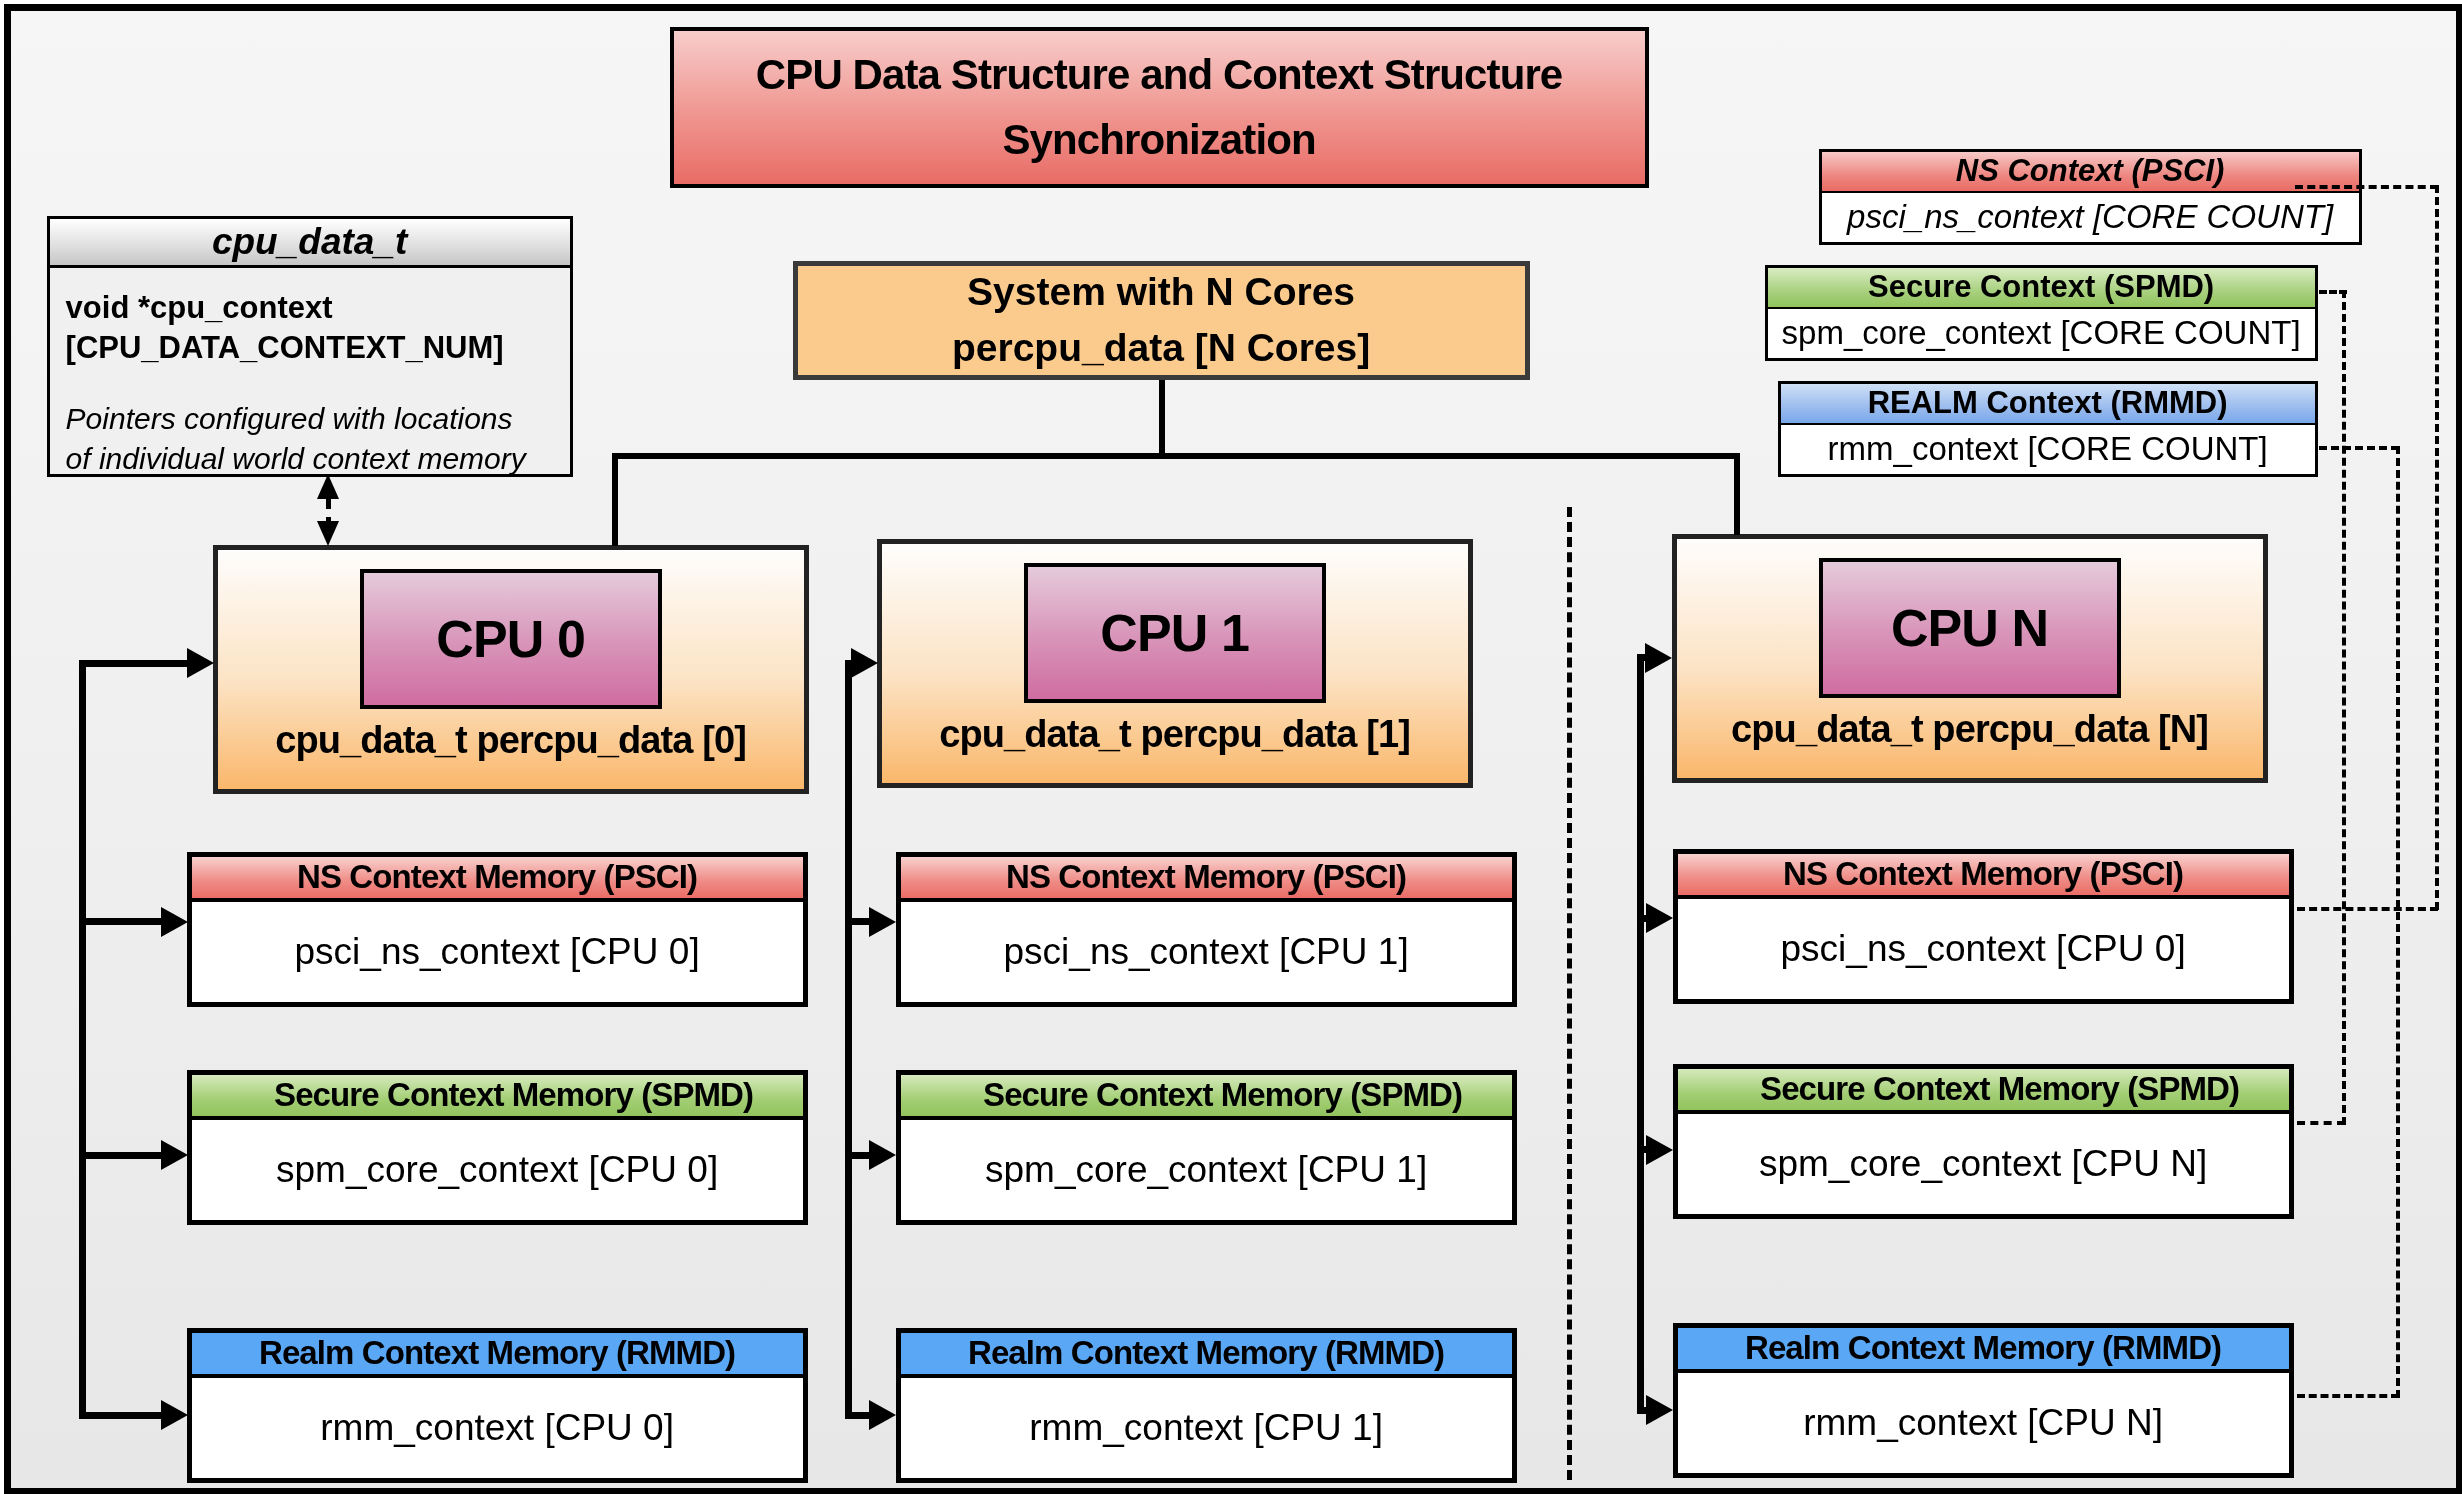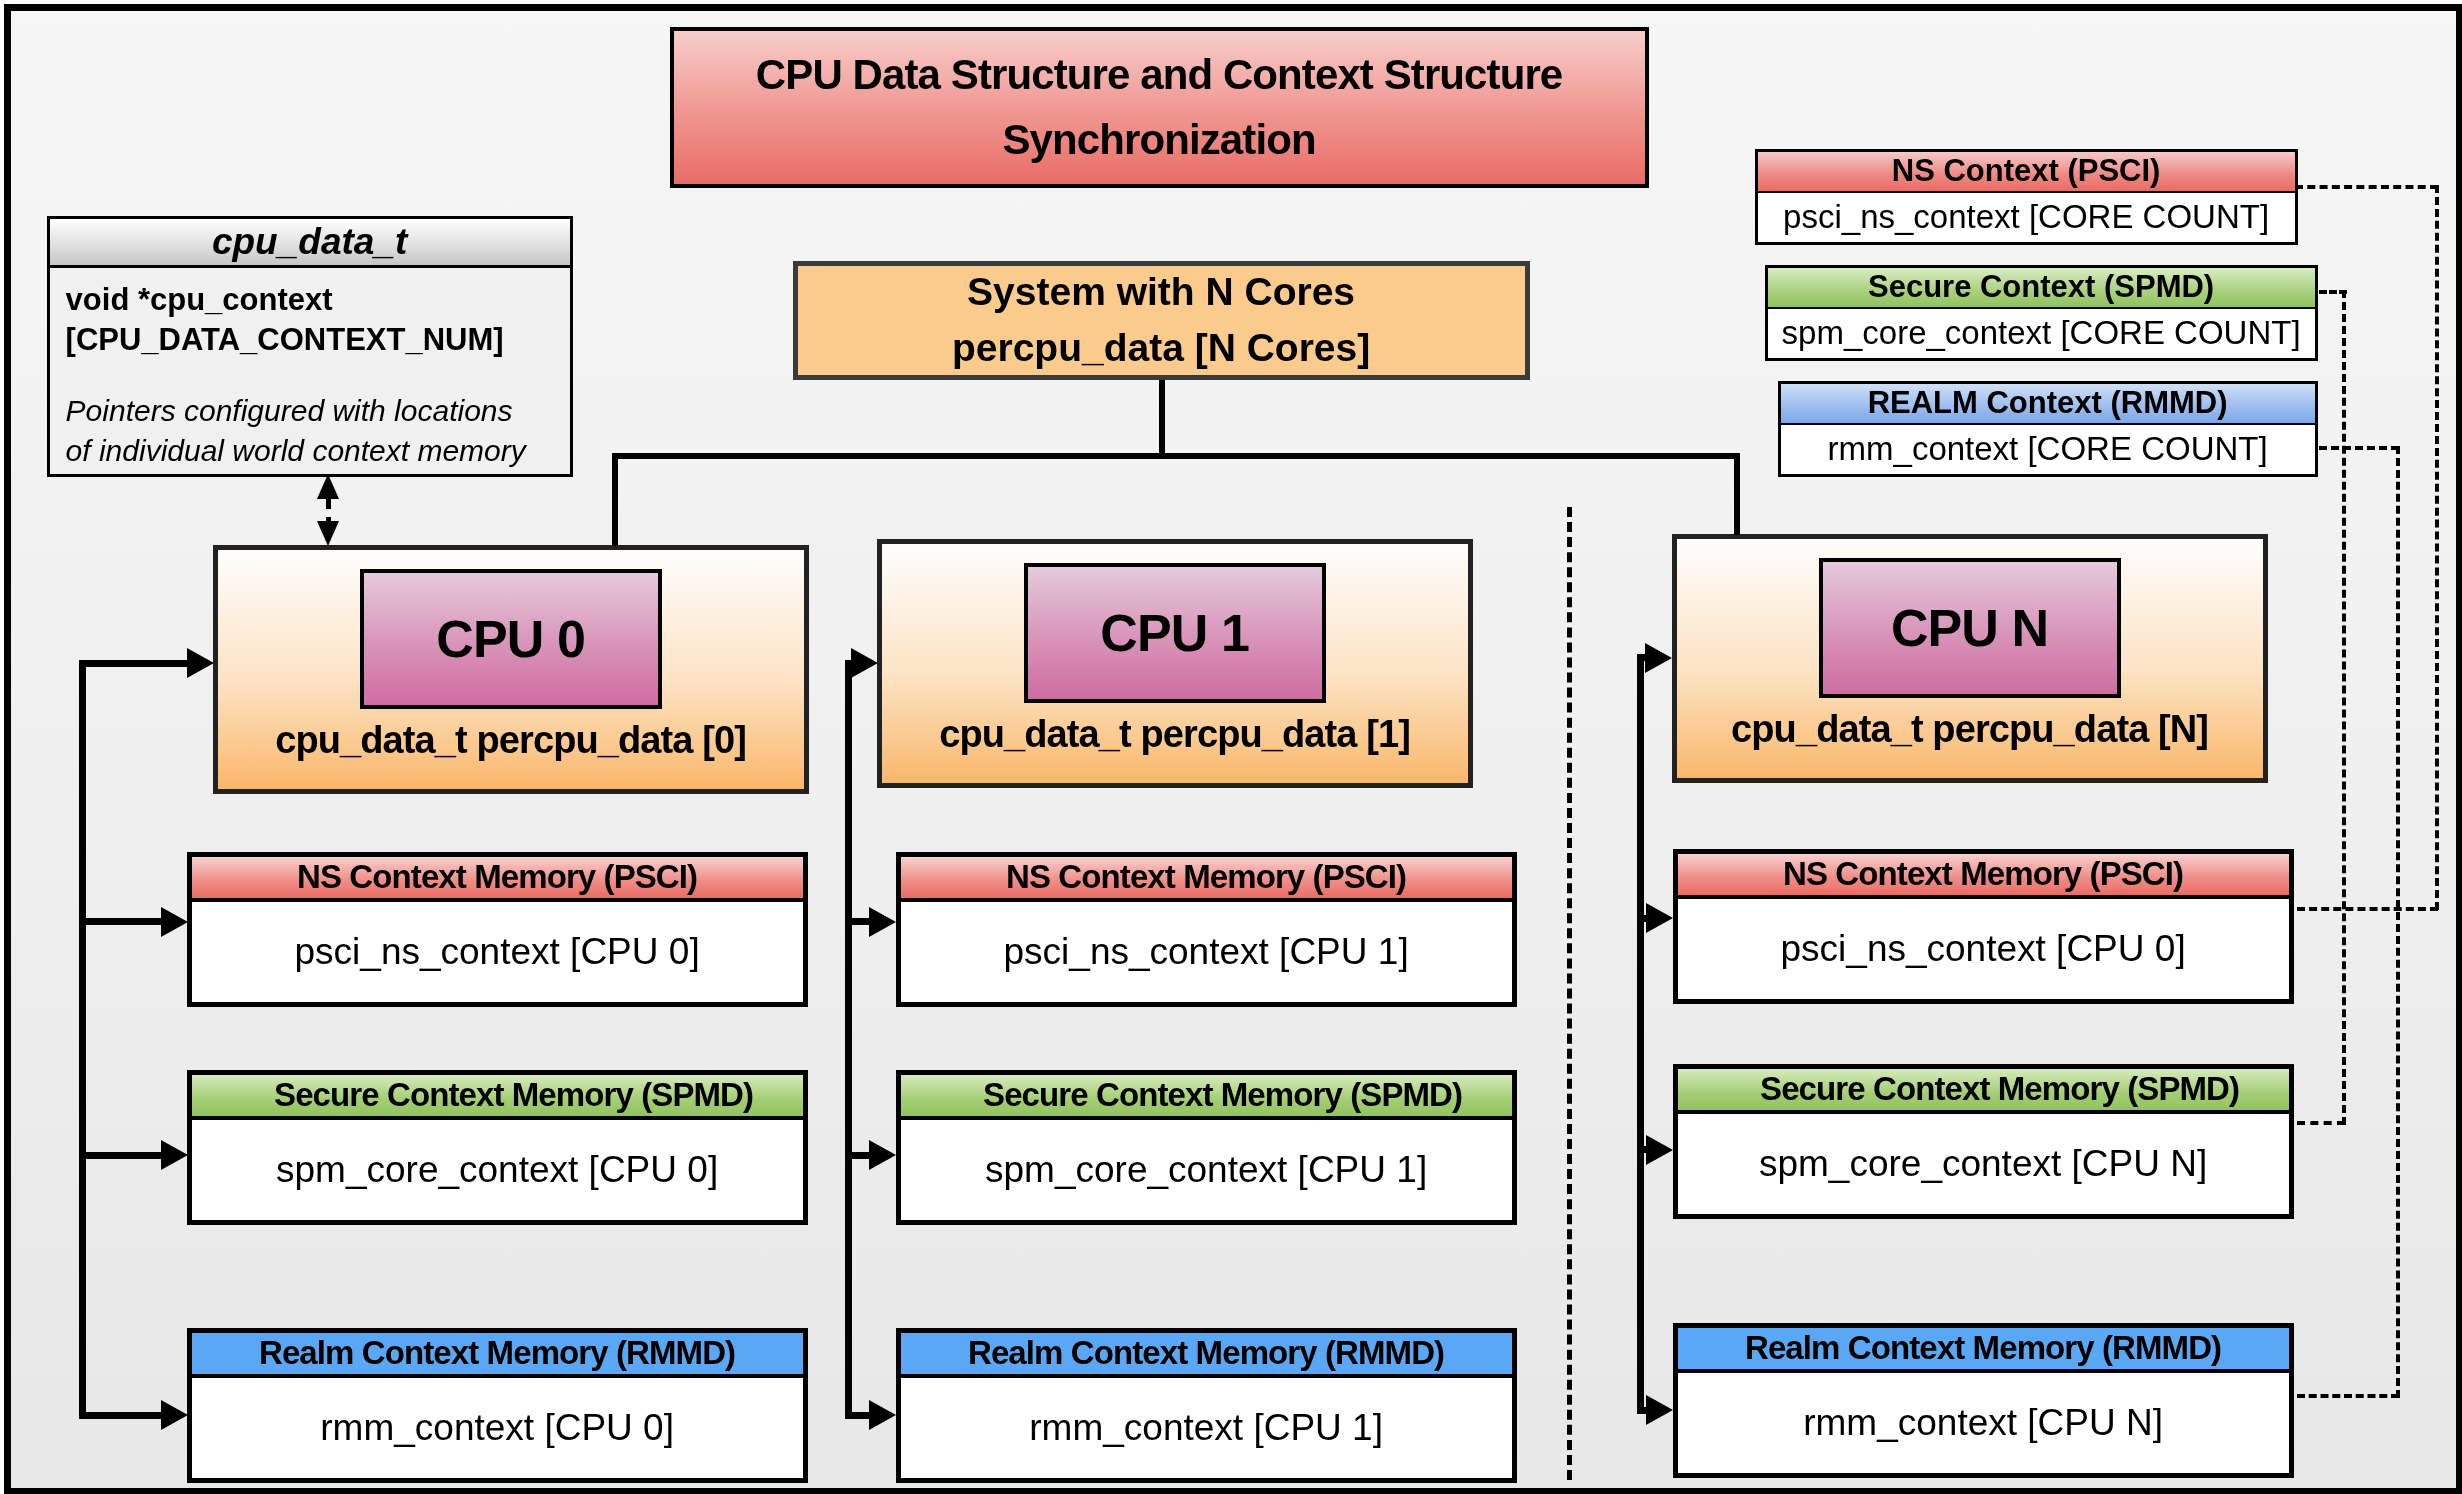--- a/index.html
+++ b/index.html
@@ -20,21 +20,21 @@
   }
   .struct-box{
     left:36px; top:205px; width:520px; height:255px;
     border:3.6px solid #000; background:#f0f0f0;
   }
   .struct-head{
     height:46px; border-bottom:3.6px solid #000;
     background:linear-gradient(180deg,#ffffff 0%,#dedede 60%,#c6c6c6 100%);
     font-weight:bold; font-size:37px;font-style:italic;
   }
-  .struct-body{padding:12.5px 16px; font-size:31px;}
+  .struct-body{padding:12.5px 16px; font-size:31px;margin-top:8px;}
   .struct-field{font-weight:bold; line-height:1.3;}
   .struct-note{font-style:italic; margin-top:30px; line-height:1.35; font-size:30px;}
   .system-box{
     left:782px; top:250px; width:727px; height:109px;
     border:5.3px solid #3a3a3a; background:#fbcb8e;
     font-weight:bold; font-size:39px; line-height:1.45; flex-direction:column;
   }
   .legend-box{position:absolute; border:3.6px solid #000; background:#fff;}
   .legend-head{height:39px; border-bottom:2.7px solid #000; font-weight:bold; font-size:31px;}
   .legend-body{height:49px; font-size:33px;}
@@ -91,21 +91,21 @@
         <div>of individual world context memory</div>
       </div>
     </div>
   </div>
 
   <div class="abs center system-box">
     <div>System with N Cores</div>
     <div>percpu_data [N Cores]</div>
   </div>
 
-  <div class="legend-box" style="left:1744px; top:138px; width:537px;">
+  <div class="legend-box" style="left:1808px; top:138px; width:537px;font-style:italic;">
     <div class="center legend-head lg-red">NS Context  (PSCI)</div>
     <div class="center legend-body">psci_ns_context [CORE COUNT]</div>
   </div>
   <div class="legend-box" style="left:1754px; top:254px; width:547px;">
     <div class="center legend-head lg-green">Secure Context (SPMD)</div>
     <div class="center legend-body">spm_core_context [CORE COUNT]</div>
   </div>
   <div class="legend-box" style="left:1767px; top:370px; width:534px;">
     <div class="center legend-head lg-blue">REALM Context (RMMD)</div>
     <div class="center legend-body">rmm_context [CORE COUNT]</div>

